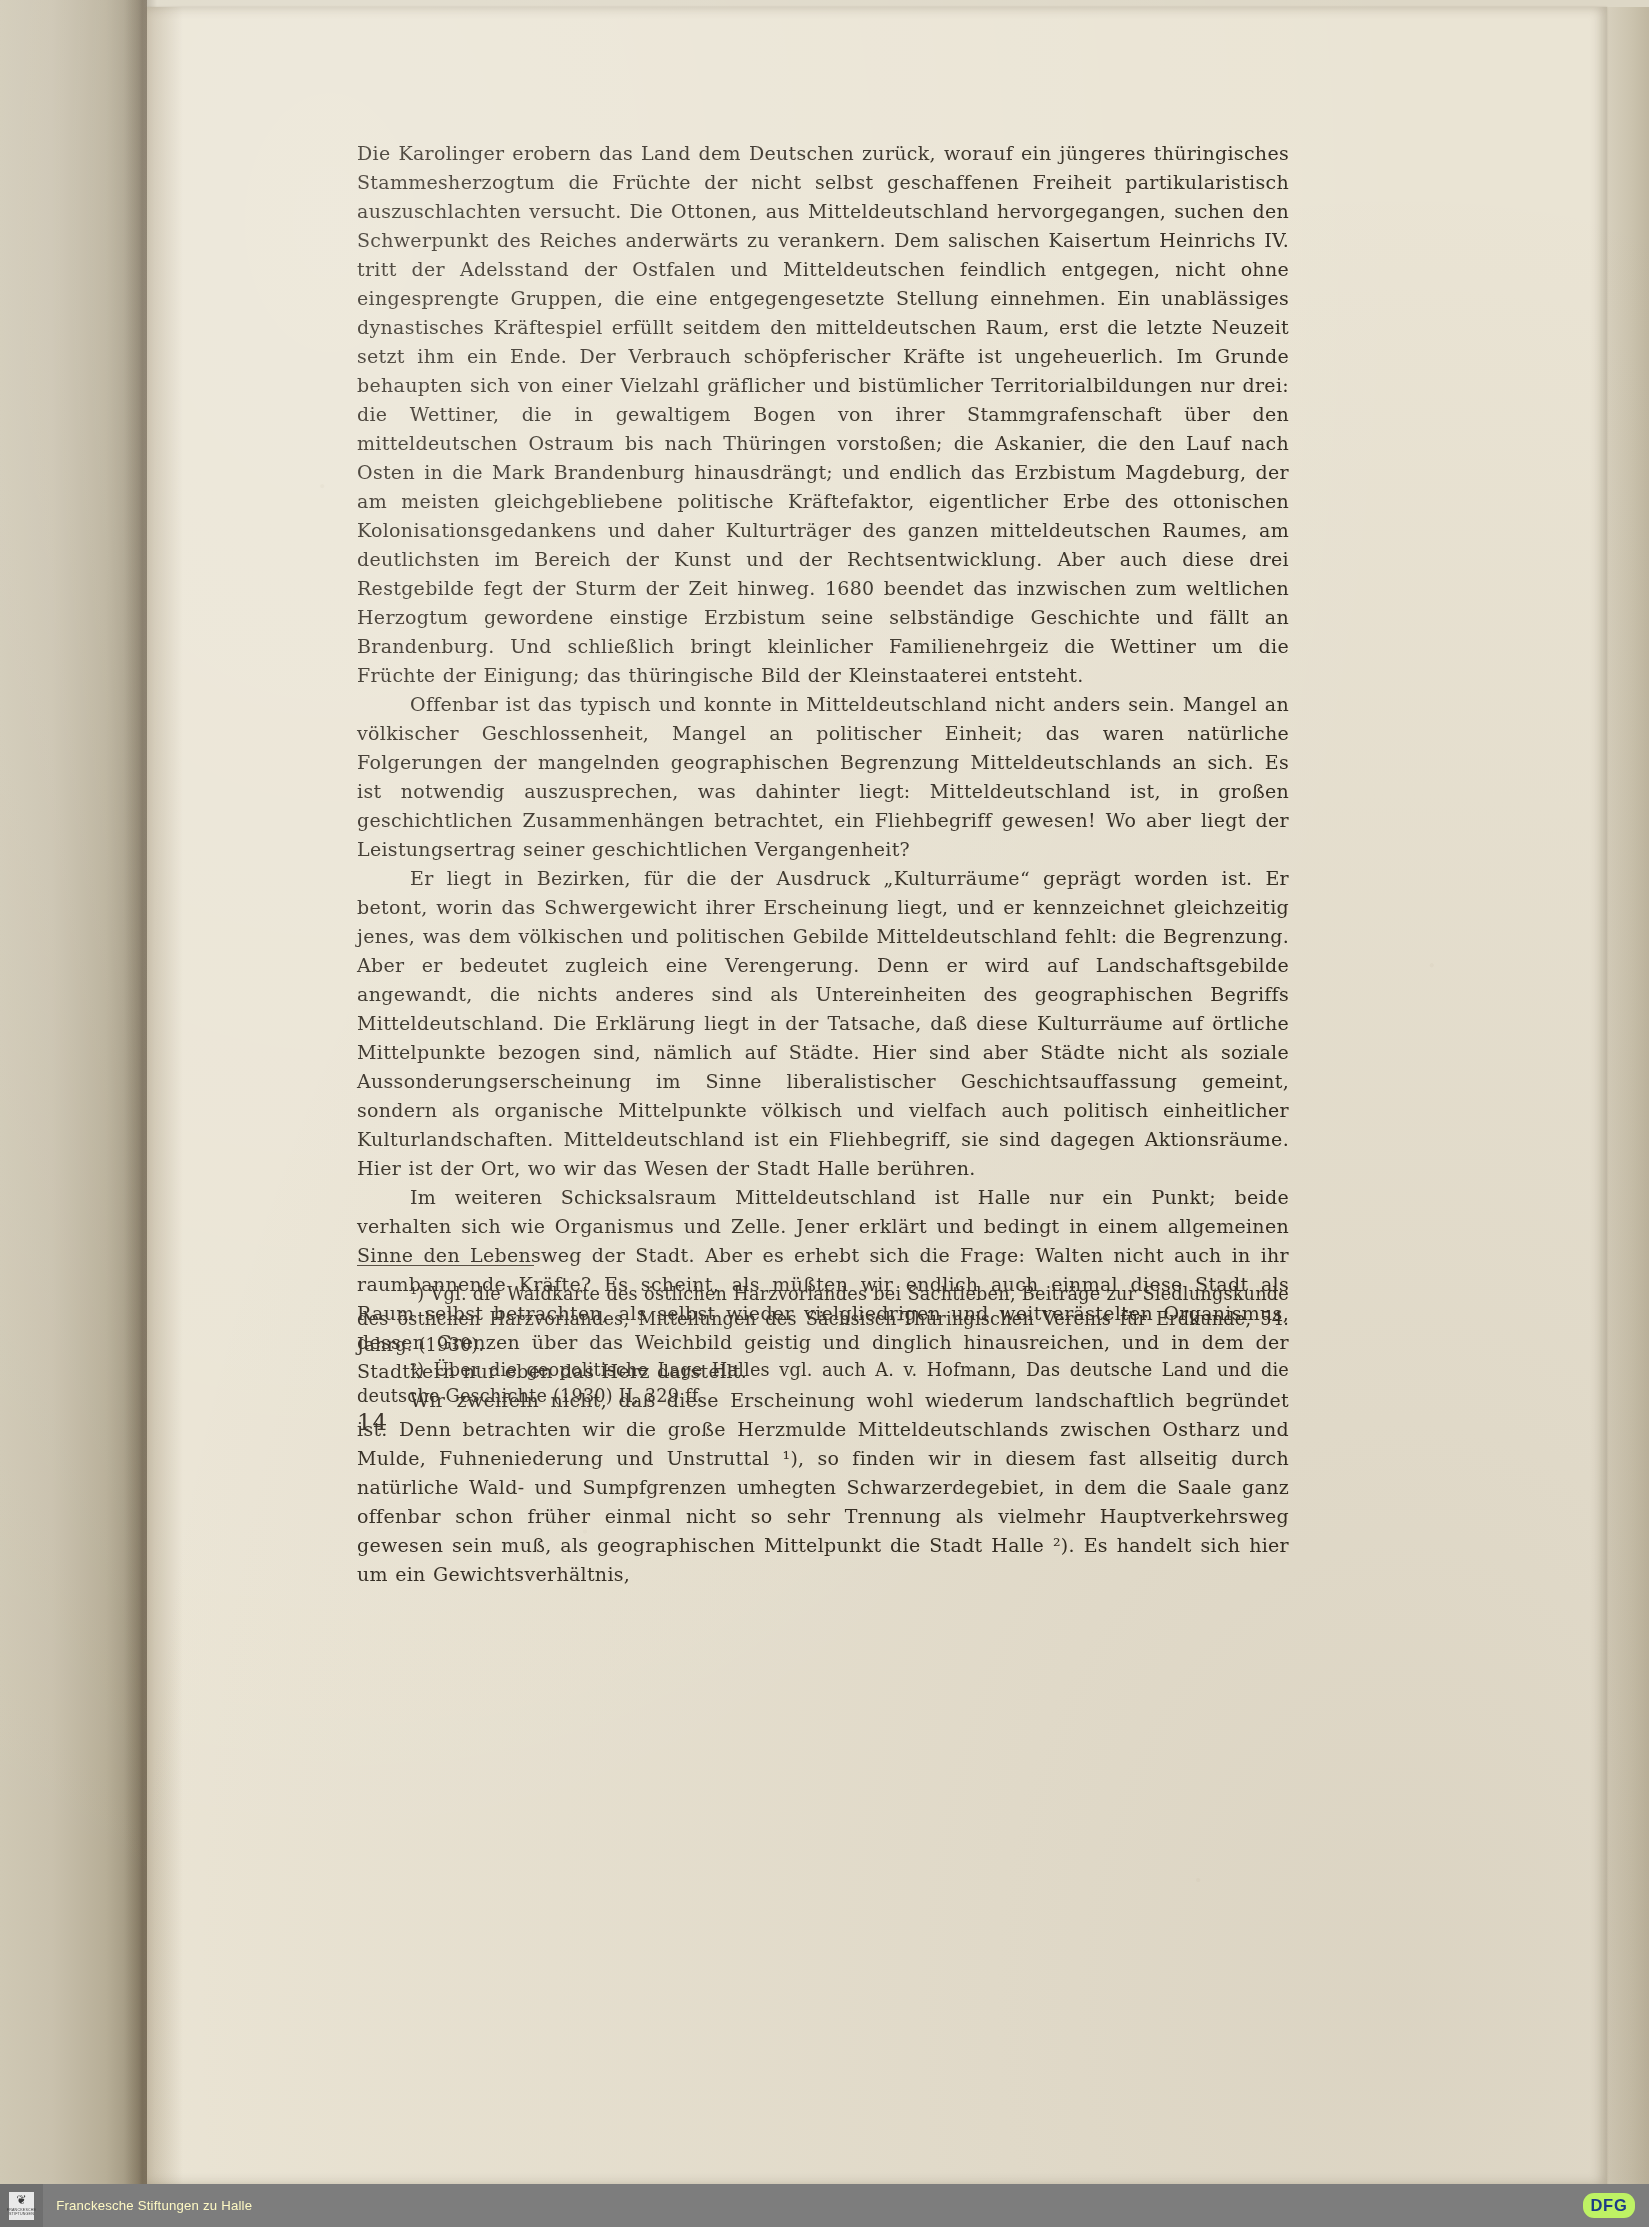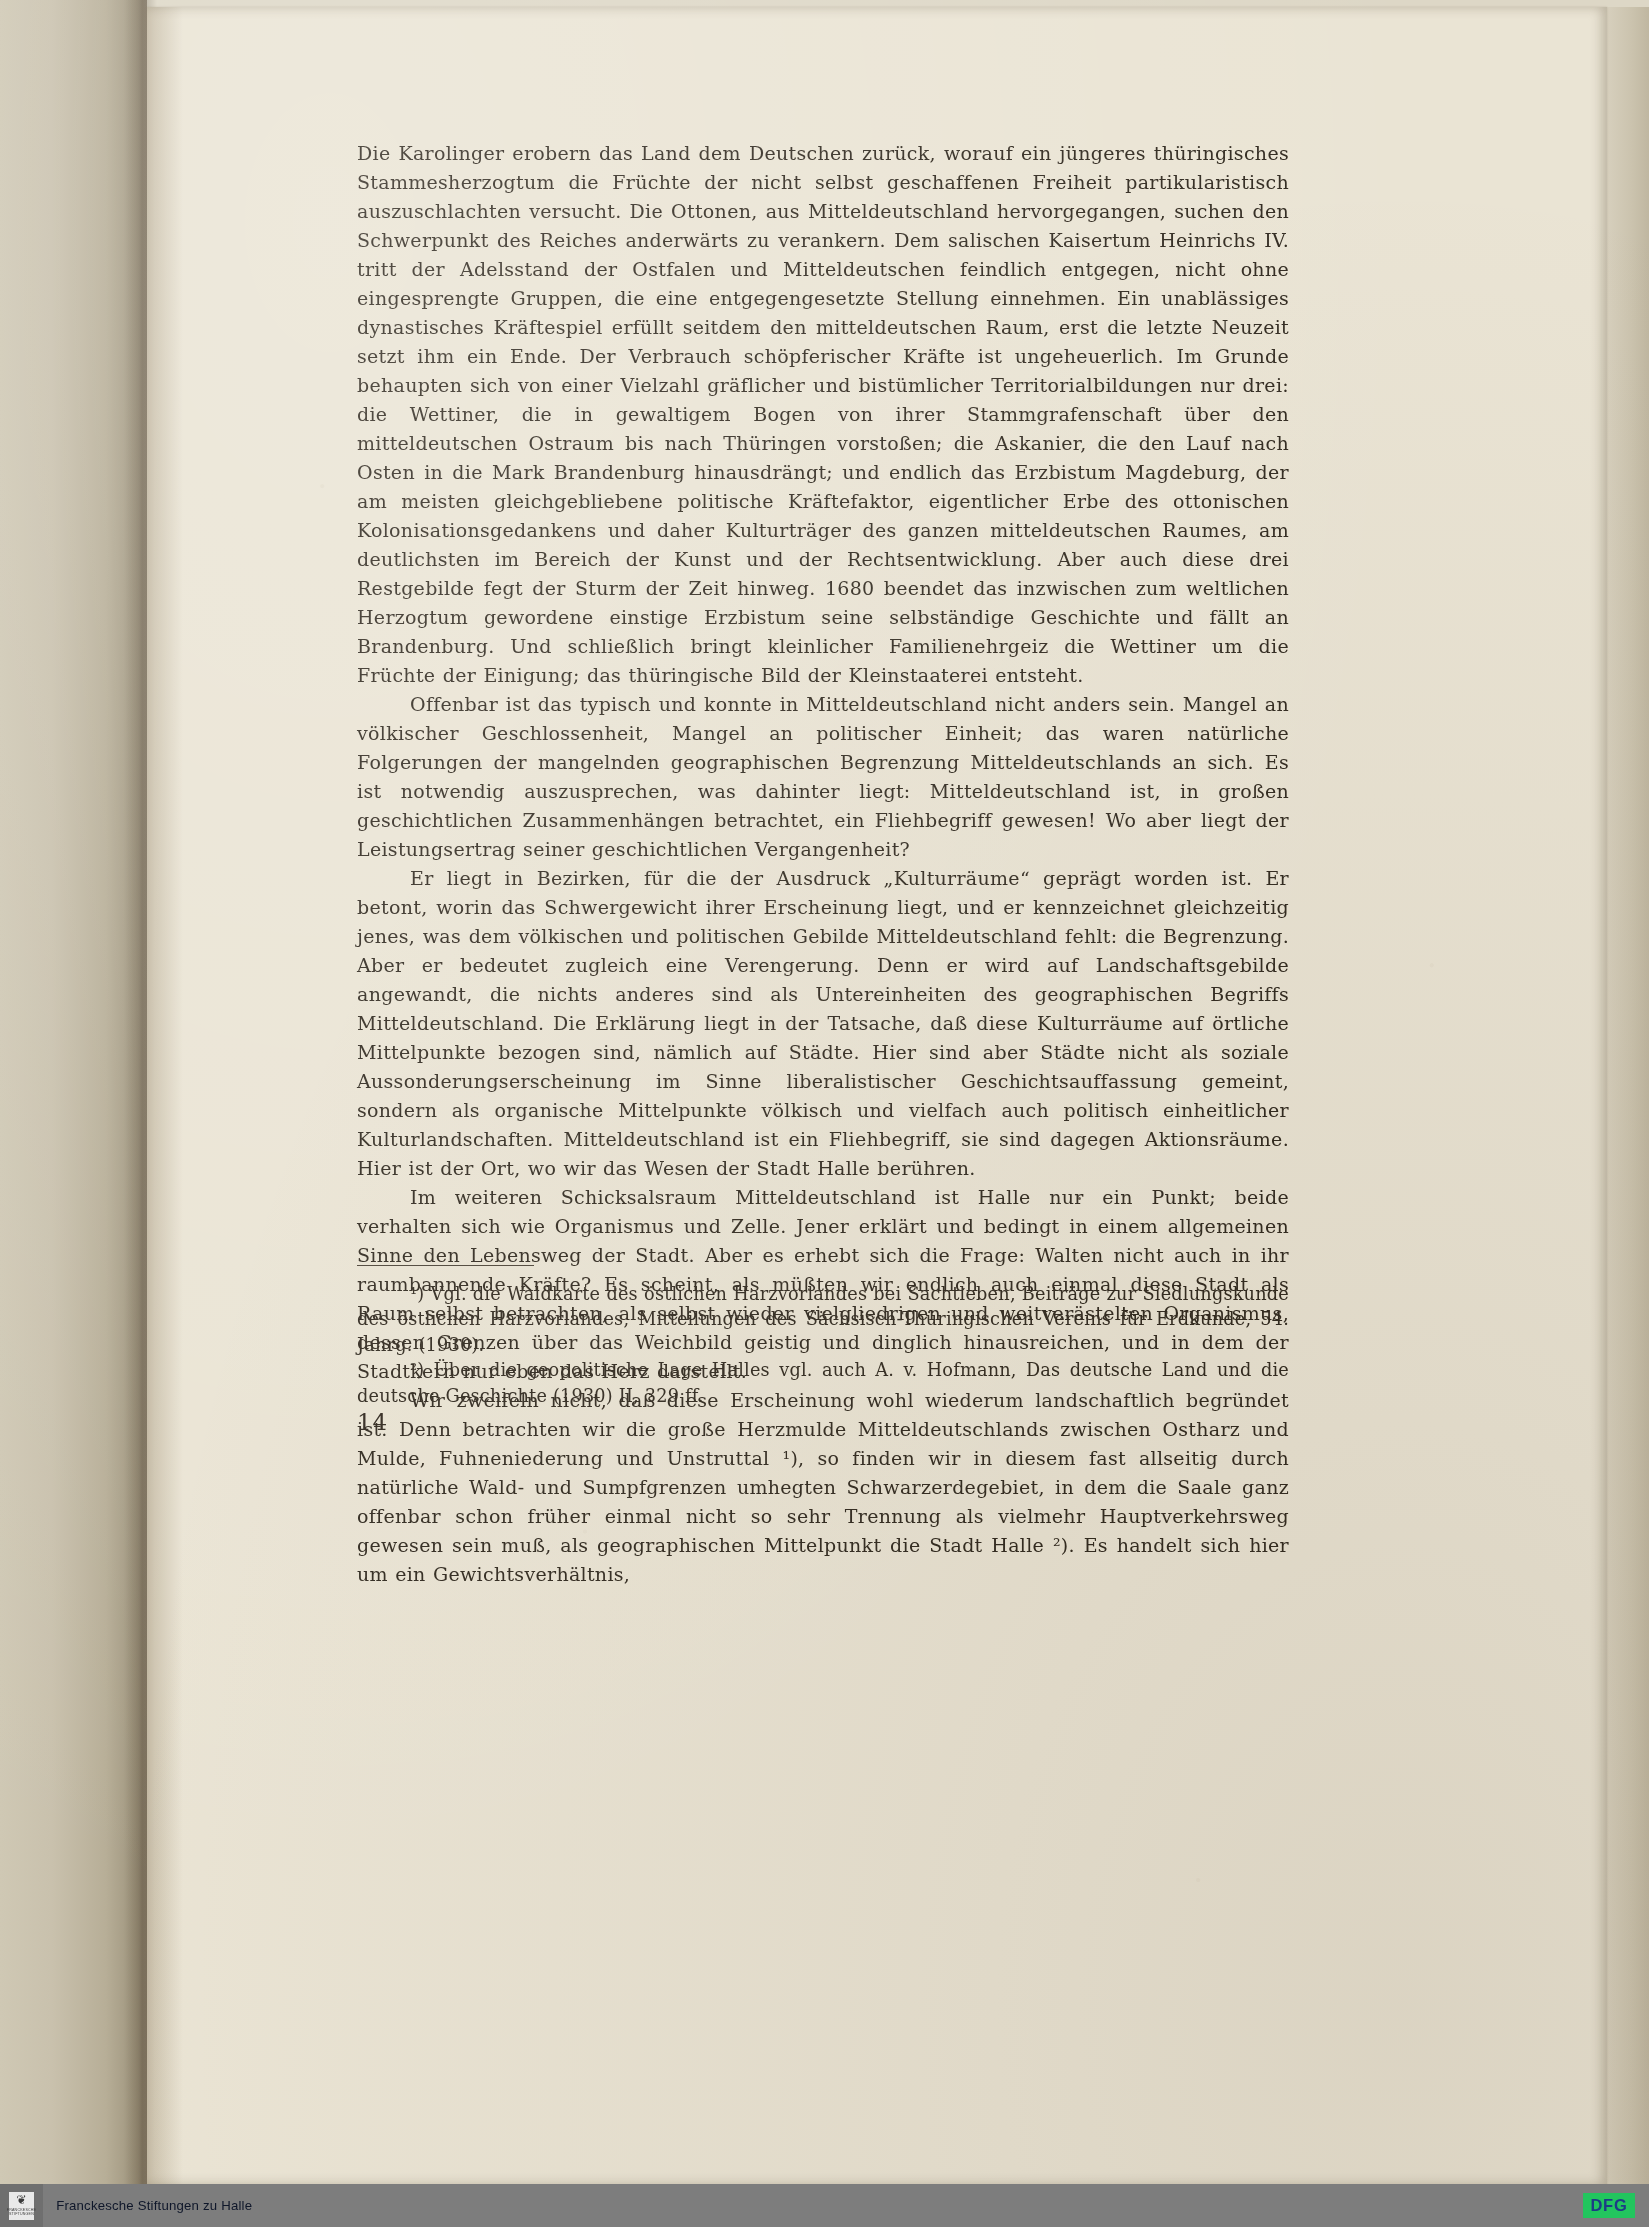--- a/index.html
+++ b/index.html
@@ -193,38 +193,38 @@
   }
   .footer-logo .mark .glyph {
     font-size: 12.4px;
     line-height: 12.4px;
     margin-bottom: 0.8px;
   }
   .footer-text {
     font-family: "Liberation Sans", sans-serif;
     font-size: 13.2px;
     margin-left: 13.2px;
-    color: #0f172a;
+    color: #fef9c3;
     letter-spacing: 0.2px;
   }
   .footer-right {
     margin-left: auto;
     margin-right: 15px;
     display: flex;
     align-items: center;
   }
   .dfg-badge {
-    background: #22c55e;
+    background: #bef264;
     color: #1d3b86;
     font-family: "Liberation Sans", sans-serif;
     font-weight: bold;
     font-size: 16.5px;
     letter-spacing: 0.8px;
     padding: 2.5px 7.4px 3.3px 7.4px;
-    border-radius: 0;
+    border-radius: 11px;
   }
 </style>
 </head>
 <body>
 
 <div class="scan-bg">
 
   <div class="gutter">
     <div class="gutter-lines"></div>
   </div>

